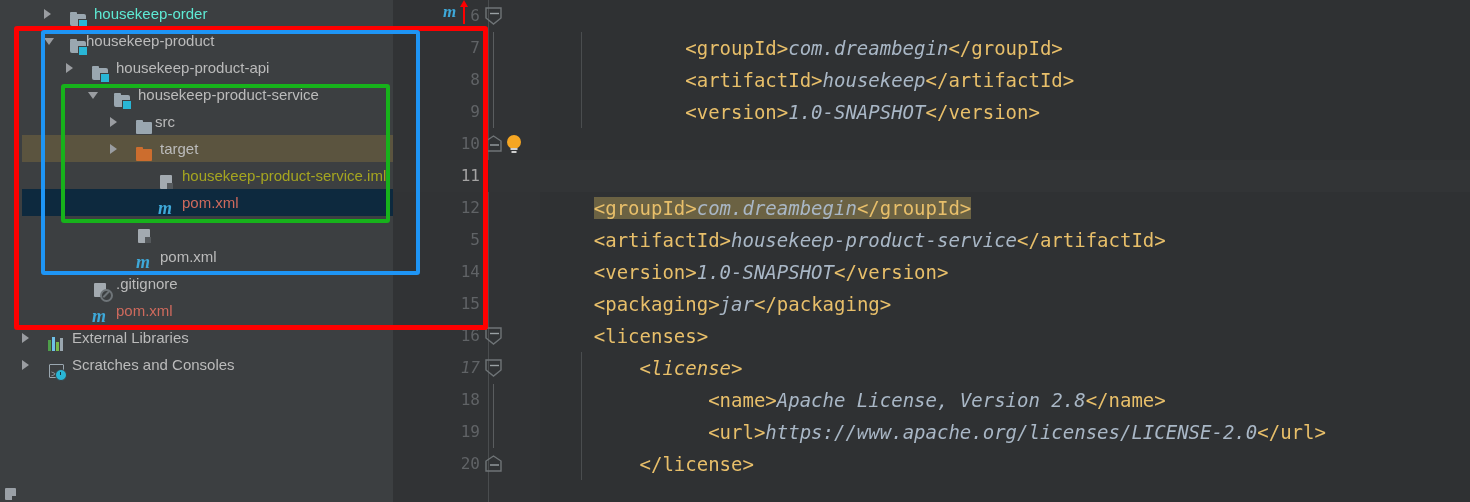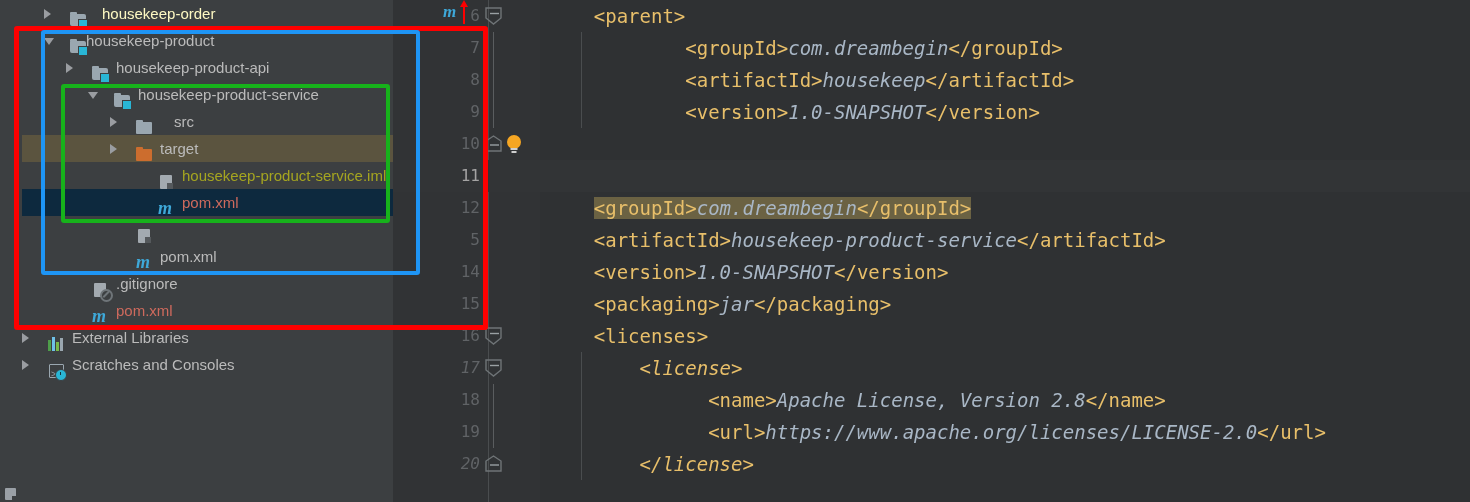--- a/index.html
+++ b/index.html
@@ -182,21 +182,21 @@
   <div class="tree" id="tree">
       <div class="row" style="top: 0px;">
         <span class="arrow" style="left:22px"></span>
         <span style="position:absolute;left:48px;top:6px;width:18px;height:16px">
           <span class="ico ico-module">
             <span class="tab"></span>
             <span class="f"></span>
             <span class="badge"></span>
           </span>
         </span>
-        <span class="lbl" style="left:80px;color:#fef9c3">housekeep-order</span>
+        <span class="lbl" style="left:72px;color:#5eead4">housekeep-order</span>
       </div>
       <div class="row" style="top: 0px;">
         <span class="arrow open" style="left:22px"></span>
         <span style="position:absolute;left:48px;top:6px;width:18px;height:16px">
           <span class="ico ico-module">
             <span class="tab"></span>
             <span class="f"></span>
             <span class="badge"></span>
           </span>
         </span>
@@ -225,21 +225,21 @@
         <span class="lbl" style="left:116px;color:#bbbbbb">housekeep-product-service</span>
       </div>
       <div class="row" style="top: 0px;">
         <span class="arrow" style="left:88px"></span>
         <span style="position:absolute;left:114px;top:6px;width:18px;height:16px">
           <span class="ico ico-folder">
             <span class="tab"></span>
             <span class="f"></span>
           </span>
         </span>
-        <span class="lbl" style="left:152px;color:#bbbbbb">src</span>
+        <span class="lbl" style="left:133px;color:#bbbbbb">src</span>
       </div>
       <div class="row excluded" style="top: 0px;">
         <span class="arrow" style="left:88px"></span>
         <span style="position:absolute;left:114px;top:6px;width:18px;height:16px">
           <span class="ico ico-folder orange">
             <span class="tab"></span>
             <span class="f"></span>
           </span>
         </span>
         <span class="lbl" style="left:138px;color:#bbbbbb">target</span>
@@ -311,21 +311,20 @@
         <span class="lbl" style="left:50px;color:#bbbbbb">Scratches and Consoles</span>
       </div>
     </div>
 
   <div class="editor">
     <div class="gutter"></div>
     <div class="gutter-sep"></div>
     <div class="code-lines" id="code-lines">
         <div class="cline" style="top: 0px;">
           <span class="lnum">6</span>
-          <span class="ctext">&nbsp;&nbsp;&nbsp;&nbsp;<span class="tagc">&lt;parent&gt;</span></span>
         </div>
         <div class="fold" style="top: 7px;">
           <svg width="17" height="18">
             <path d="M1 1 h15 v10 l-7.5 6 L1 11 Z" fill="none" stroke="#6f7477" stroke-width="1.4"></path>
             <path d="M5 6.5 h9" stroke="#9aa0a3" stroke-width="1.4"></path>
           </svg>
         </div>
         <div class="cline" style="top: 32px;">
           <span class="lnum">7</span>
           <span class="ctext">&nbsp;&nbsp;&nbsp;&nbsp;&nbsp;&nbsp;&nbsp;&nbsp;&nbsp;&nbsp;&nbsp;&nbsp;<span class="tagc">&lt;groupId&gt;</span><span class="txtc">com.dreambegin</span><span class="tagc">&lt;/groupId&gt;</span></span>
@@ -398,21 +397,21 @@
         <div class="cline" style="top: 384px;">
           <span class="lnum">18</span>
           <span class="ctext">&nbsp;&nbsp;&nbsp;&nbsp;&nbsp;&nbsp;&nbsp;&nbsp;&nbsp;&nbsp;&nbsp;&nbsp;&nbsp;&nbsp;<span class="tagc">&lt;name&gt;</span><span class="txtc">Apache License, Version 2.8</span><span class="tagc">&lt;/name&gt;</span></span>
         </div>
         <div class="fold-line" style="top: 384px; height: 32px;"></div>
         <div class="cline" style="top: 416px;">
           <span class="lnum">19</span>
           <span class="ctext">&nbsp;&nbsp;&nbsp;&nbsp;&nbsp;&nbsp;&nbsp;&nbsp;&nbsp;&nbsp;&nbsp;&nbsp;&nbsp;&nbsp;<span class="tagc">&lt;url&gt;</span><span class="txtc">https://www.apache.org/licenses/LICENSE-2.0</span><span class="tagc">&lt;/url&gt;</span></span>
         </div>
         <div class="fold-line" style="top: 416px; height: 32px;"></div>
-        <div class="cline" style="top: 448px; font-style: italic;">
+        <div class="cline" style="top: 448px;">
           <span class="lnum">20</span>
           <span class="ctext">&nbsp;&nbsp;&nbsp;&nbsp;&nbsp;&nbsp;&nbsp;&nbsp;<span class="tagc">&lt;/license&gt;</span></span>
         </div>
         <div class="fold" style="top: 455px;">
           <svg width="17" height="18">
             <path d="M8.5 1 L16 6 v10 H1 V6 Z" fill="none" stroke="#6f7477" stroke-width="1.4"></path>
             <path d="M5 10 h9" stroke="#9aa0a3" stroke-width="1.4"></path>
           </svg>
         </div>
         <div class="indent-guide" style="left: 188px; top: 32px; height: 96px;"></div>

